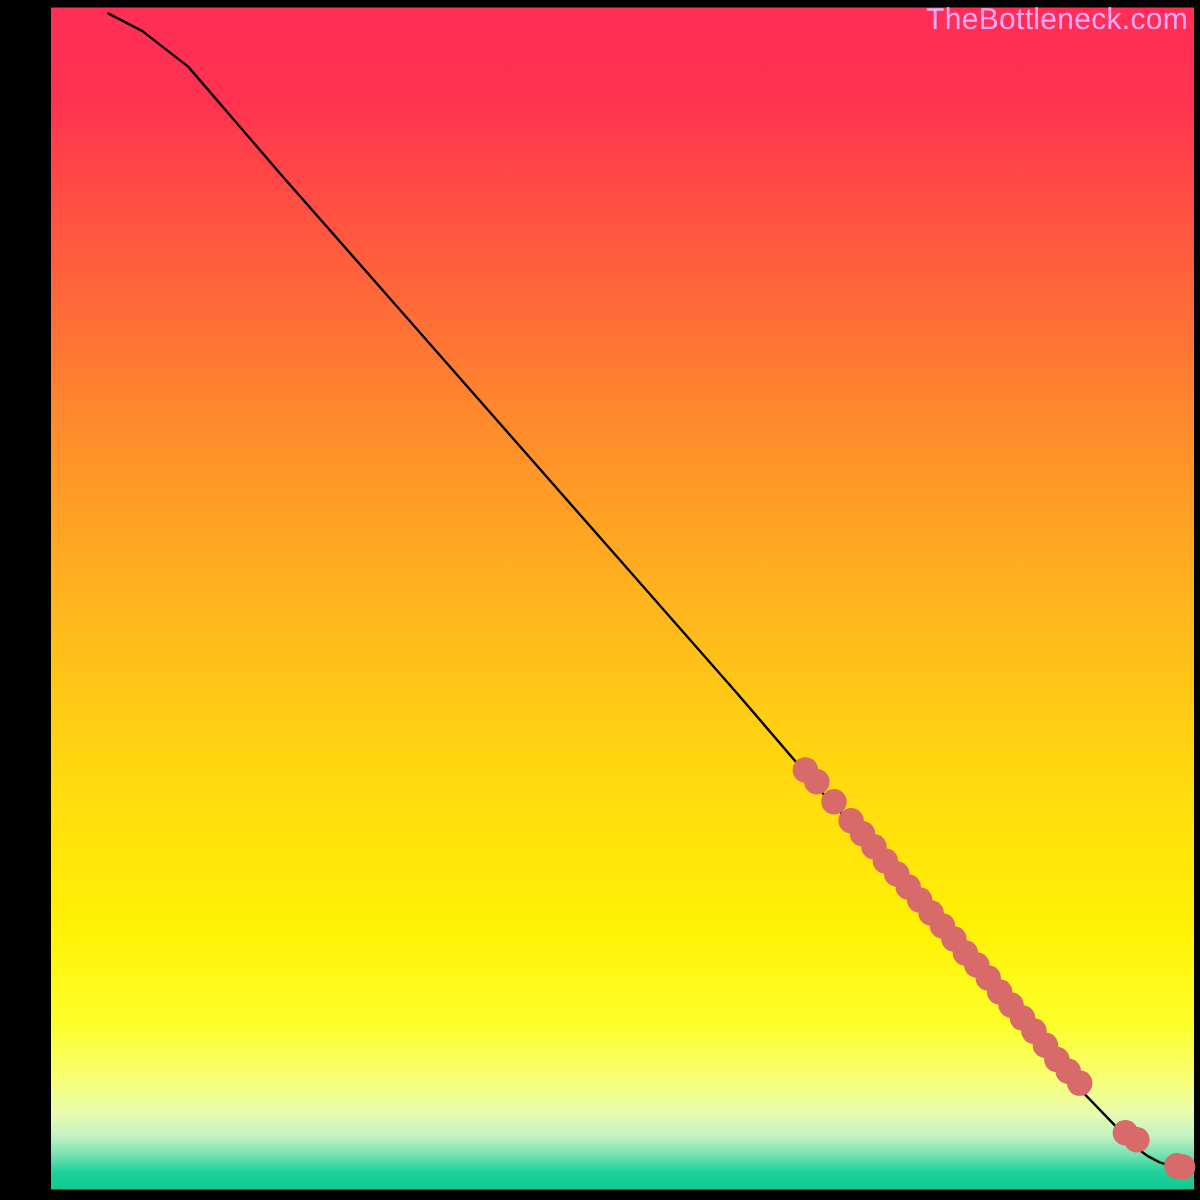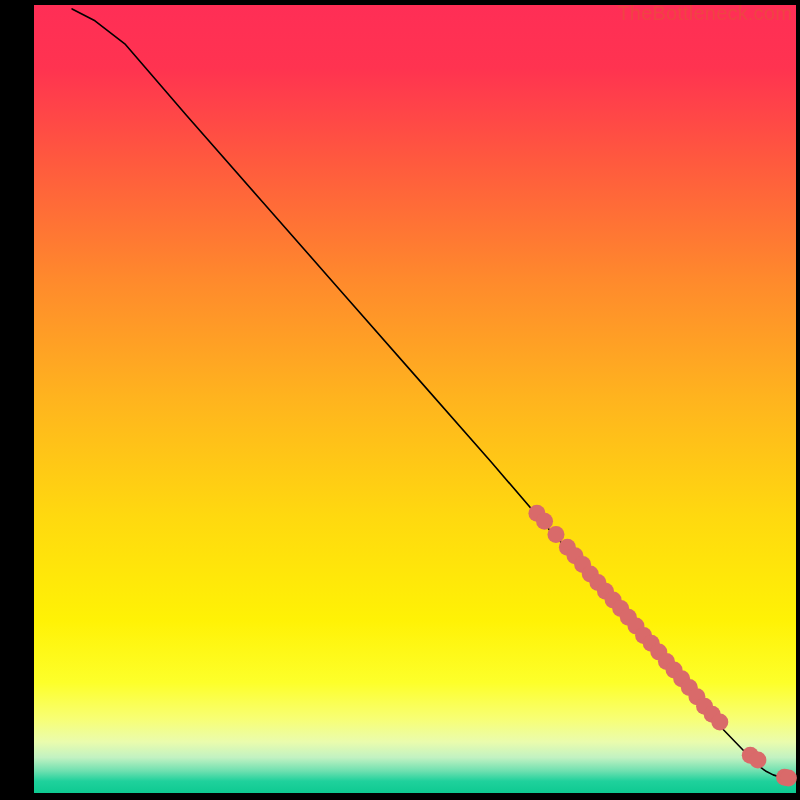--- a/index.html
+++ b/index.html
@@ -15,21 +15,21 @@
     width: 800px;
     height: 800px;
   }
   .attribution {
     position: absolute;
     top: 2px;
     right: 8px;
     font-family: Arial, Helvetica, sans-serif;
     font-size: 20px;
     font-weight: 500;
-    color: #ef4444;
+    color: #f0abfc;
     letter-spacing: 0.2px;
     z-index: 10;
     pointer-events: none;
   }
   svg.plot {
     position: absolute;
     left: 0;
     top: 0;
     width: 800px;
     height: 800px;

